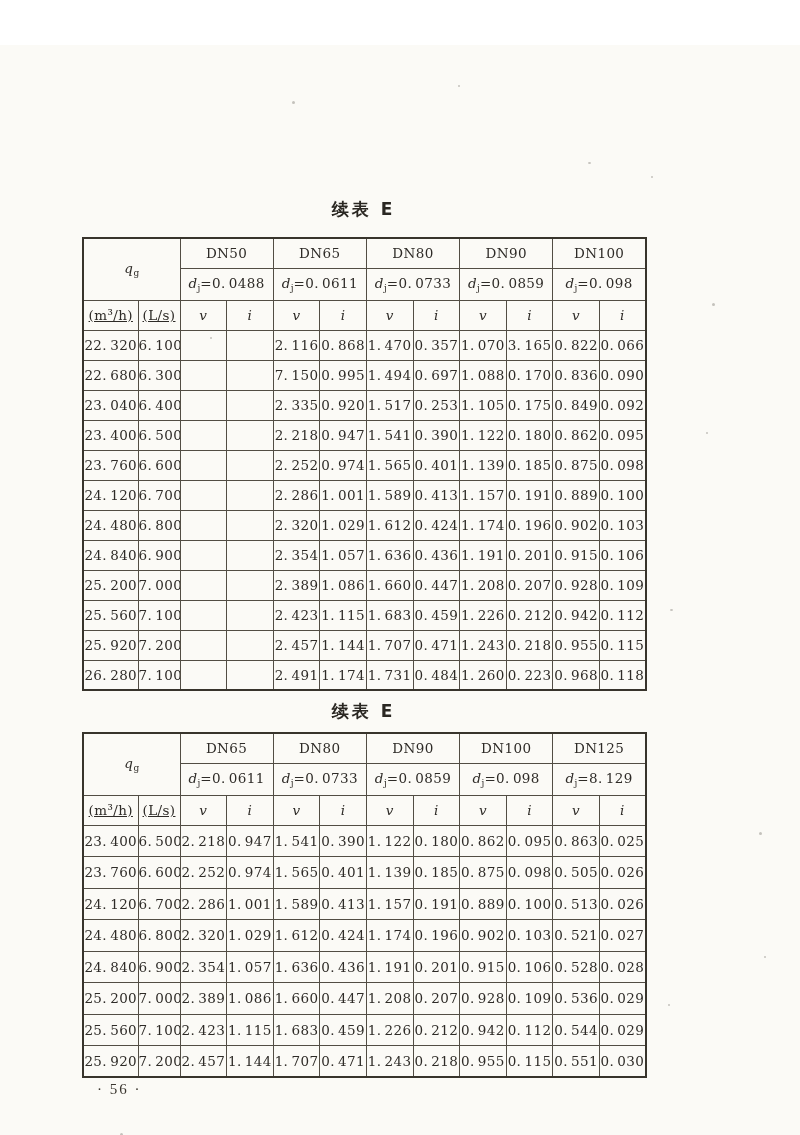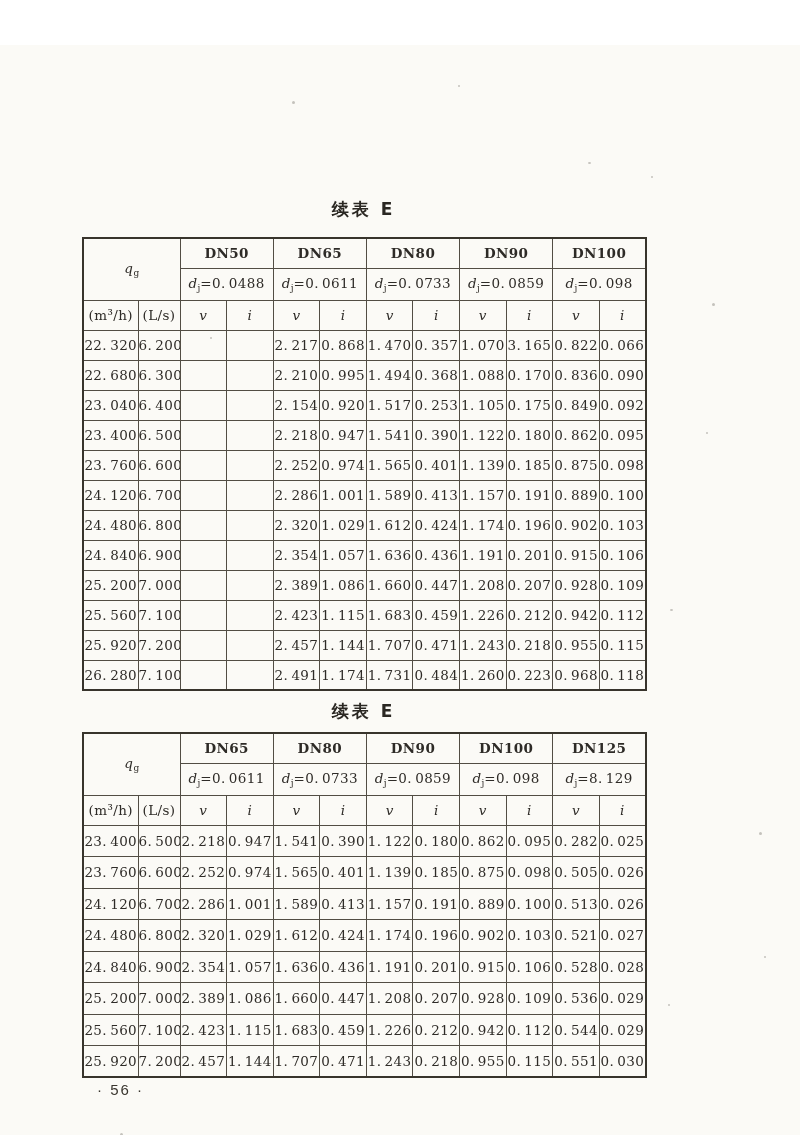--- a/index.html
+++ b/index.html
@@ -39,31 +39,31 @@
     padding:0;text-align:center;vertical-align:middle;
     white-space:nowrap;overflow:hidden;
     font-size:13.5px;letter-spacing:.4px;color:#2e2b27;
   }
   table.grid tr{height:30px;}
   table.grid tr.hdr-dj{height:32px;}
   #table2 tbody tr{height:31.5px;}
 
   td.q{font-size:15px;}
   td.q i, td.dj i, td.vi i{font-style:italic;font-family:"DejaVu Serif",serif;}
-  td.dn{font-size:14.5px;letter-spacing:1px;font-weight:bold;}
+  td.dn{font-size:14.5px;letter-spacing:1px;}
   td.dj{font-size:13.5px;}
-  td.unit{font-size:13.5px;letter-spacing:0;}
+  td.unit{font-size:13.5px;letter-spacing:0;text-decoration:underline;}
   td.vi{font-size:14px;}
   td.num{font-size:14px;}
   sub{font-size:9px;vertical-align:-3px;letter-spacing:0;}
 
   .page-num{
     position:absolute;left:97px;top:1036px;
     font-size:15px;letter-spacing:2px;color:#3a362f;
-    font-family:Liberation Sans, sans-serif;
+    font-family:Liberation Serif, serif;
   }
 </style>
 </head>
 <body>
 
 <div class="page">
 
   <div class="speck" style="left:292px;top:56px;width:3px;height:3px;"></div>
   <div class="speck" style="left:458px;top:40px;width:2px;height:2px;"></div>
   <div class="speck" style="left:588px;top:117px;width:3px;height:2px;"></div>
@@ -121,52 +121,52 @@
           <td class="vi"><i>i</i></td>
           <td class="vi"><i>v</i></td>
           <td class="vi"><i>i</i></td>
           <td class="vi"><i>v</i></td>
           <td class="vi"><i>i</i></td>
         </tr>
       </thead>
       <tbody>
         <tr>
           <td class="num">22. 320</td>
-          <td class="num">6. 200</td>
-          <td class="num"></td>
-          <td class="num"></td>
-          <td class="num">2. 217</td>
+          <td class="num">6. 100</td>
+          <td class="num"></td>
+          <td class="num"></td>
+          <td class="num">2. 116</td>
           <td class="num">0. 868</td>
           <td class="num">1. 470</td>
           <td class="num">0. 357</td>
           <td class="num">1. 070</td>
           <td class="num">3. 165</td>
           <td class="num">0. 822</td>
           <td class="num">0. 066</td>
         </tr>
         <tr>
           <td class="num">22. 680</td>
           <td class="num">6. 300</td>
           <td class="num"></td>
           <td class="num"></td>
-          <td class="num">2. 210</td>
+          <td class="num">7. 150</td>
           <td class="num">0. 995</td>
           <td class="num">1. 494</td>
-          <td class="num">0. 368</td>
+          <td class="num">0. 697</td>
           <td class="num">1. 088</td>
           <td class="num">0. 170</td>
           <td class="num">0. 836</td>
           <td class="num">0. 090</td>
         </tr>
         <tr>
           <td class="num">23. 040</td>
           <td class="num">6. 400</td>
           <td class="num"></td>
           <td class="num"></td>
-          <td class="num">2. 154</td>
+          <td class="num">2. 335</td>
           <td class="num">0. 920</td>
           <td class="num">1. 517</td>
           <td class="num">0. 253</td>
           <td class="num">1. 105</td>
           <td class="num">0. 175</td>
           <td class="num">0. 849</td>
           <td class="num">0. 092</td>
         </tr>
         <tr>
           <td class="num">23. 400</td>
@@ -350,21 +350,21 @@
           <td class="num">23. 400</td>
           <td class="num">6. 500</td>
           <td class="num">2. 218</td>
           <td class="num">0. 947</td>
           <td class="num">1. 541</td>
           <td class="num">0. 390</td>
           <td class="num">1. 122</td>
           <td class="num">0. 180</td>
           <td class="num">0. 862</td>
           <td class="num">0. 095</td>
-          <td class="num">0. 282</td>
+          <td class="num">0. 863</td>
           <td class="num">0. 025</td>
         </tr>
         <tr>
           <td class="num">23. 760</td>
           <td class="num">6. 600</td>
           <td class="num">2. 252</td>
           <td class="num">0. 974</td>
           <td class="num">1. 565</td>
           <td class="num">0. 401</td>
           <td class="num">1. 139</td>

